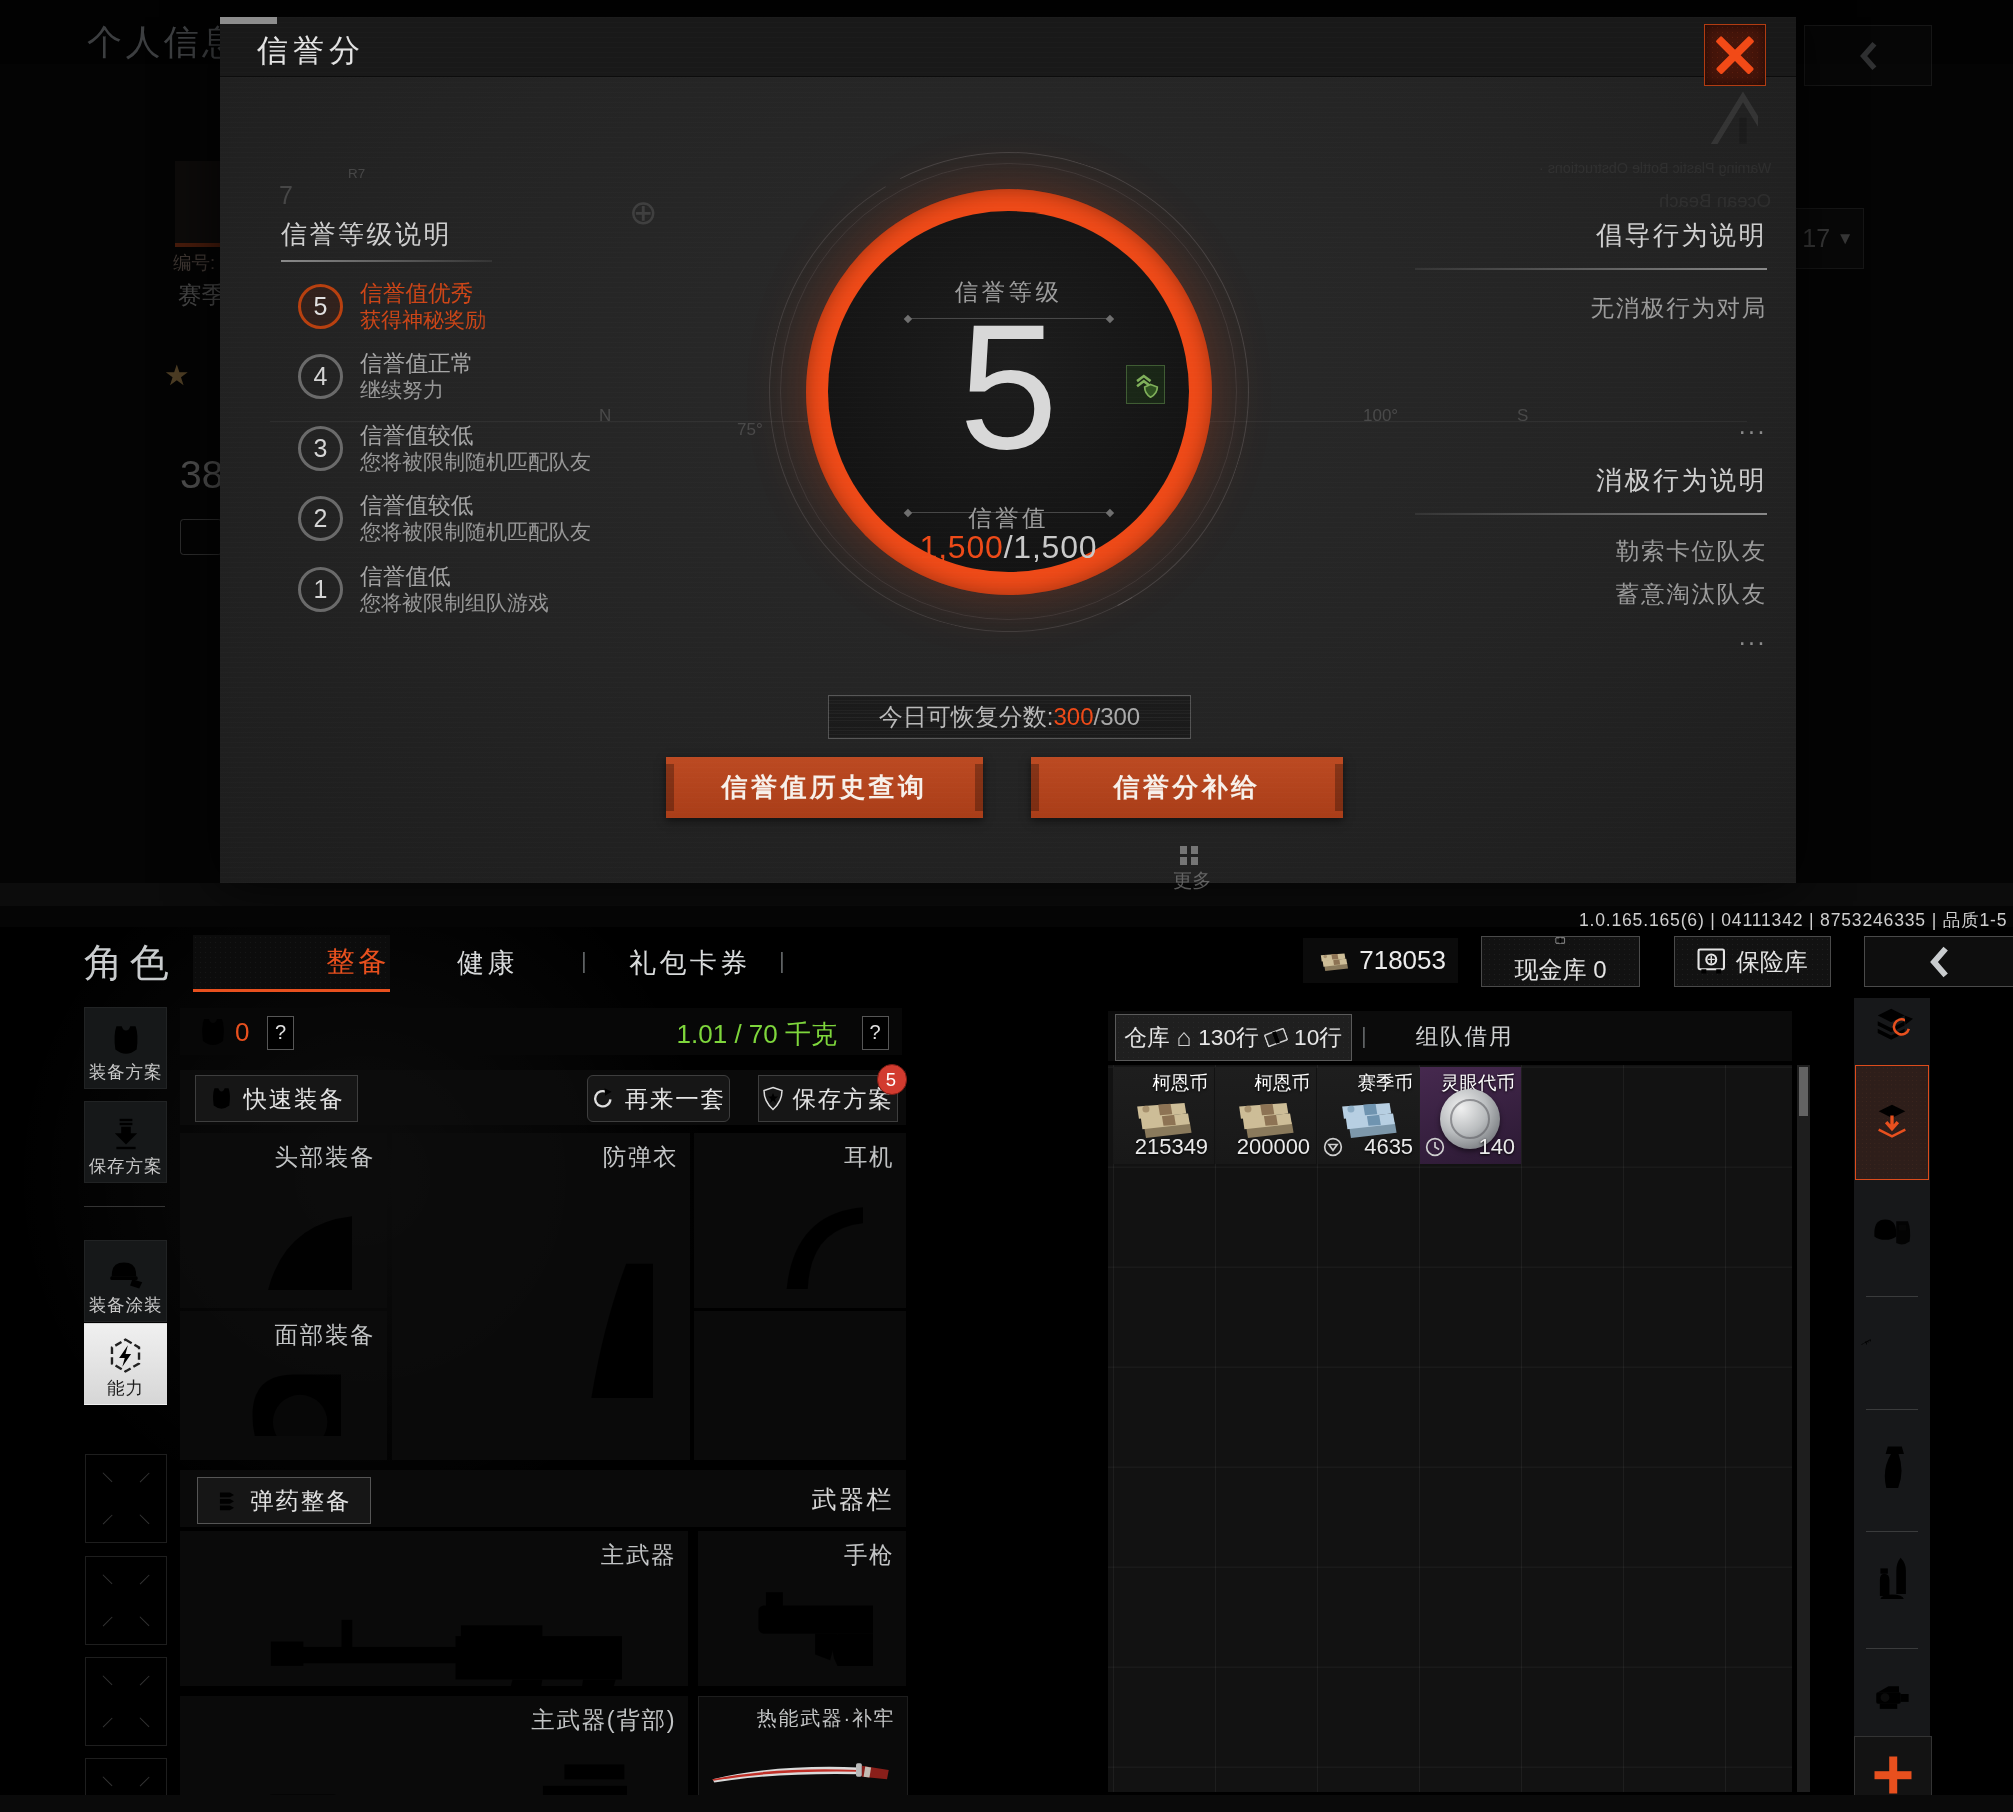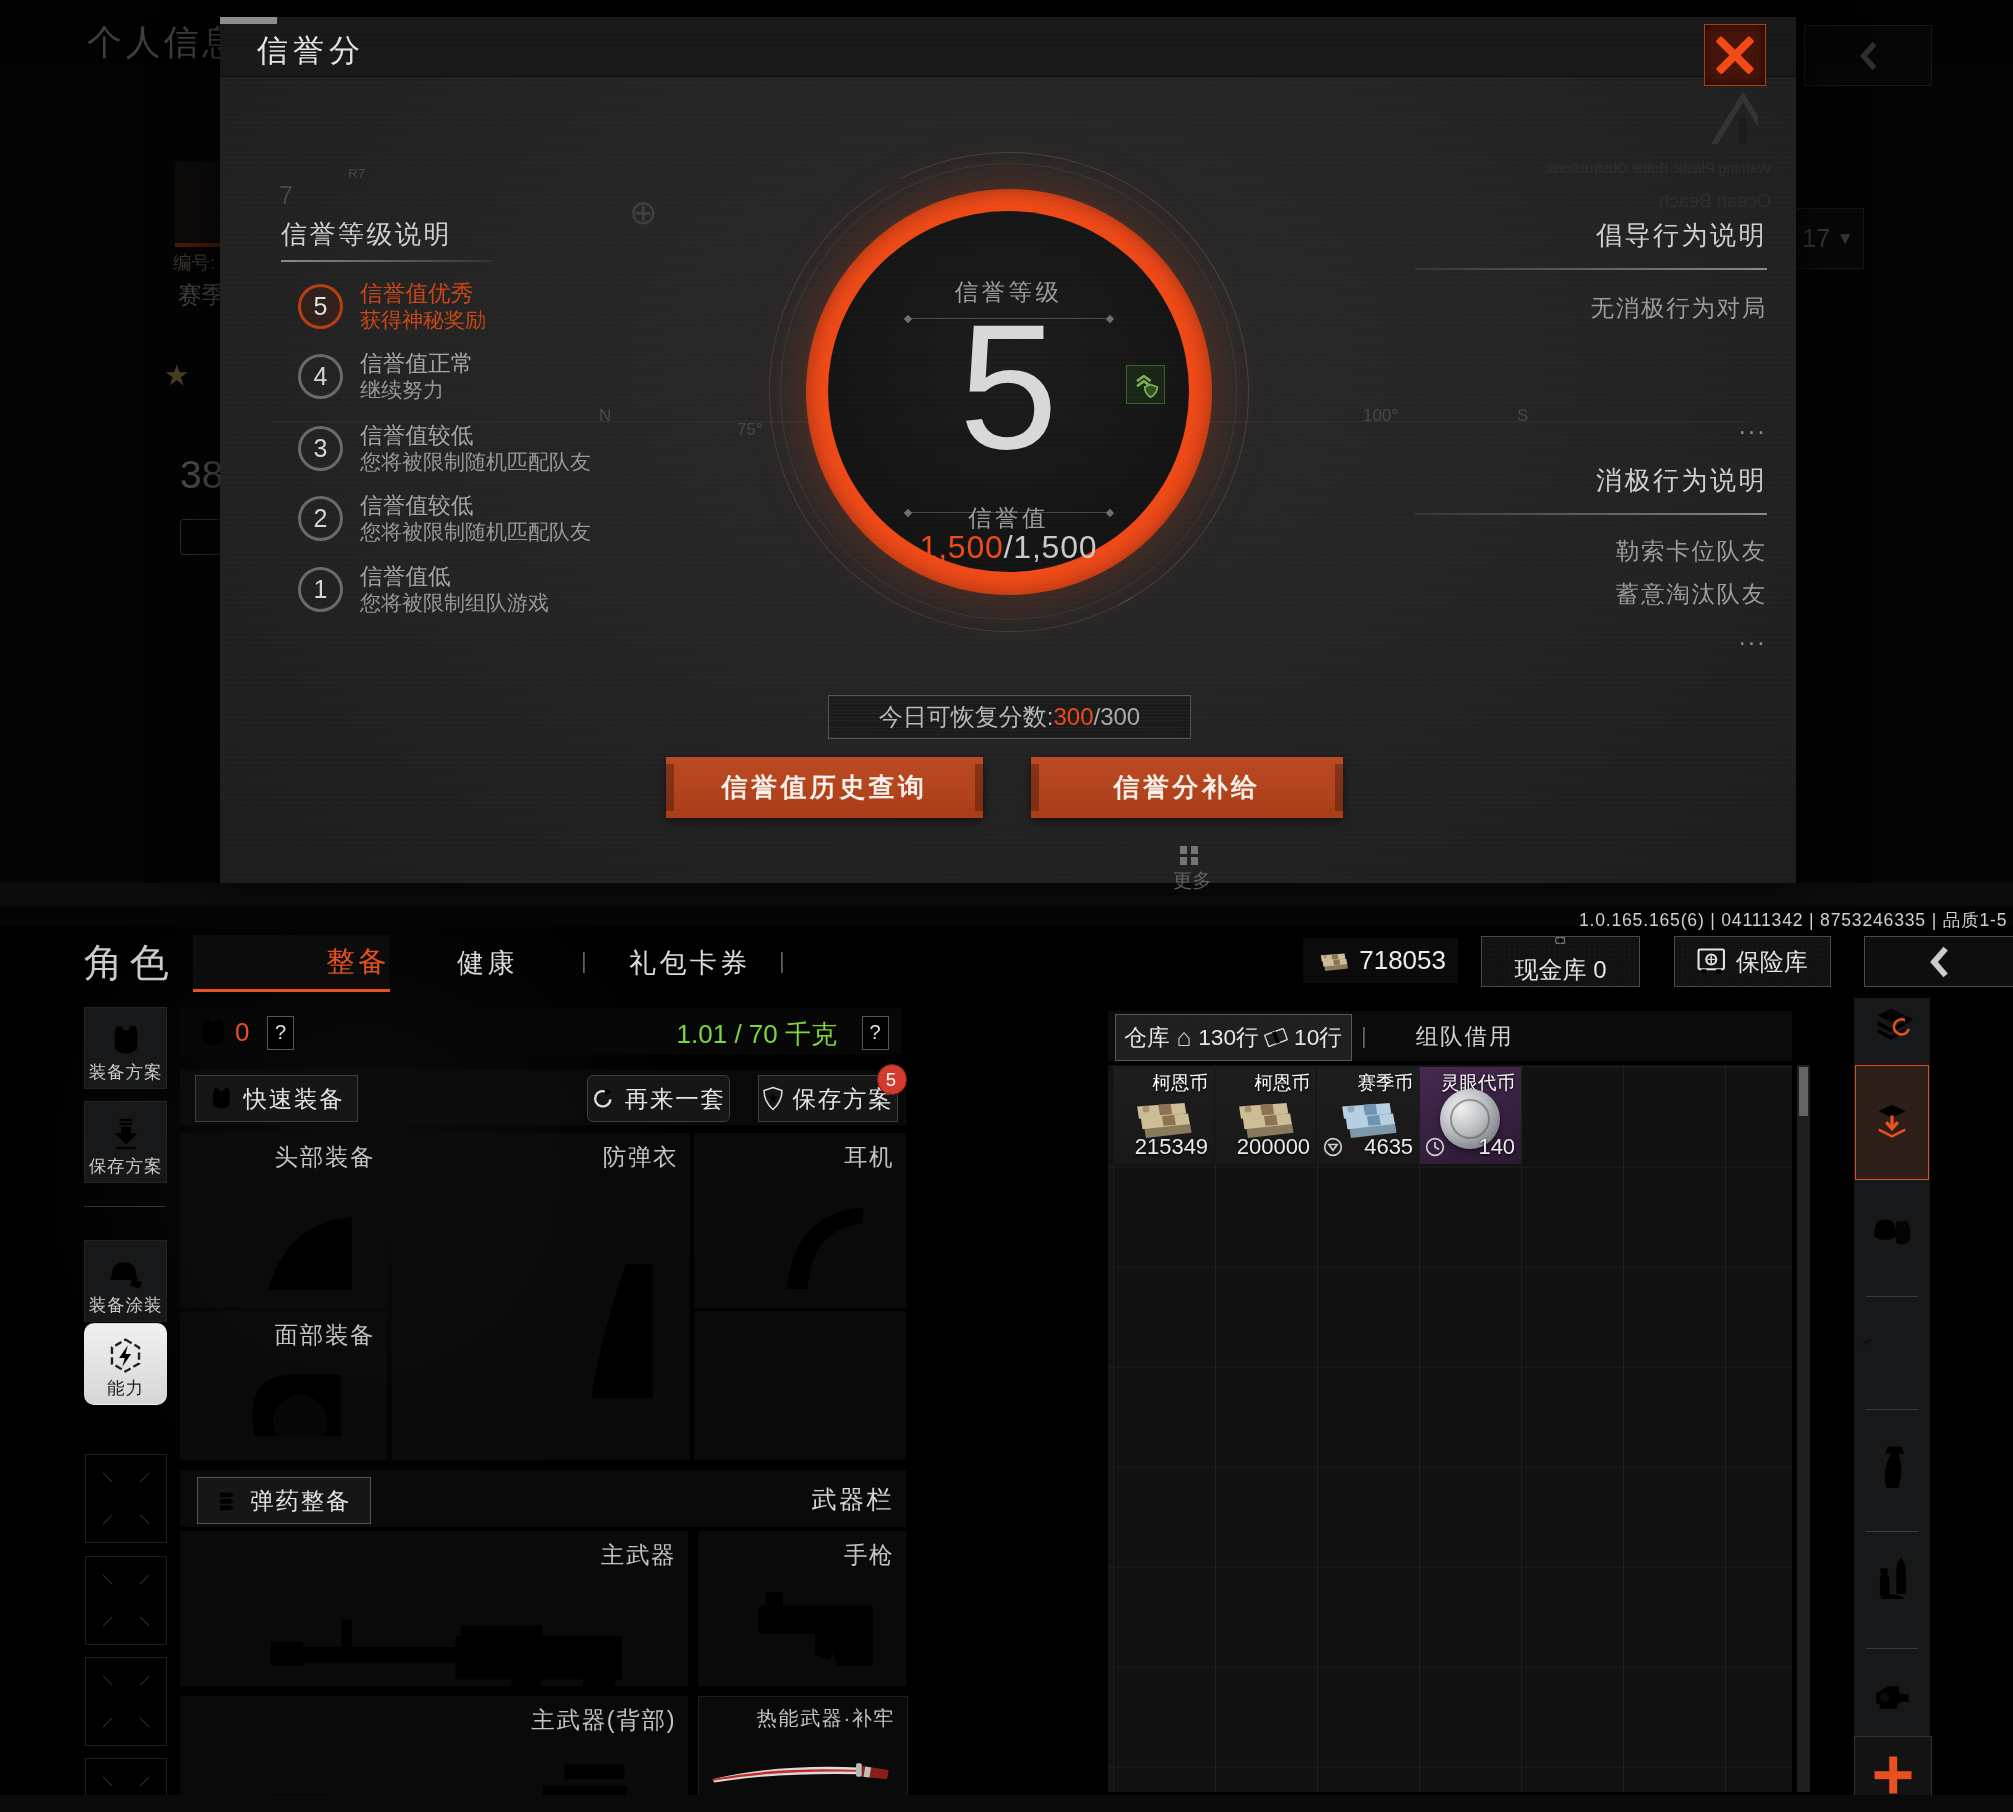--- a/index.html
+++ b/index.html
@@ -514,21 +514,21 @@
         </svg>
       <span class="lbl">保存方案</span>
     </div>
     <div class="lsb-div" style="top:300px;"></div>
     <div class="lsb" style="top:334px;">
       <svg class="ic" width="37" height="32" viewBox="0 0 44 38">
           <use href="#s-paint"></use>
         </svg>
       <span class="lbl">装备涂装</span>
     </div>
-    <div class="lsb sel" style="top:417px;border-radius:10px;">
+    <div class="lsb sel" style="top:417px;">
       <svg class="ic" width="35" height="35" viewBox="0 0 42 42">
           <use href="#s-hex"></use>
         </svg>
       <span class="lbl">能力</span>
     </div>
     <div class="eslot" style="top:548px;">
         <i class="c1"></i>
         <i class="c2"></i>
         <i class="c3"></i>
         <i class="c4"></i>

